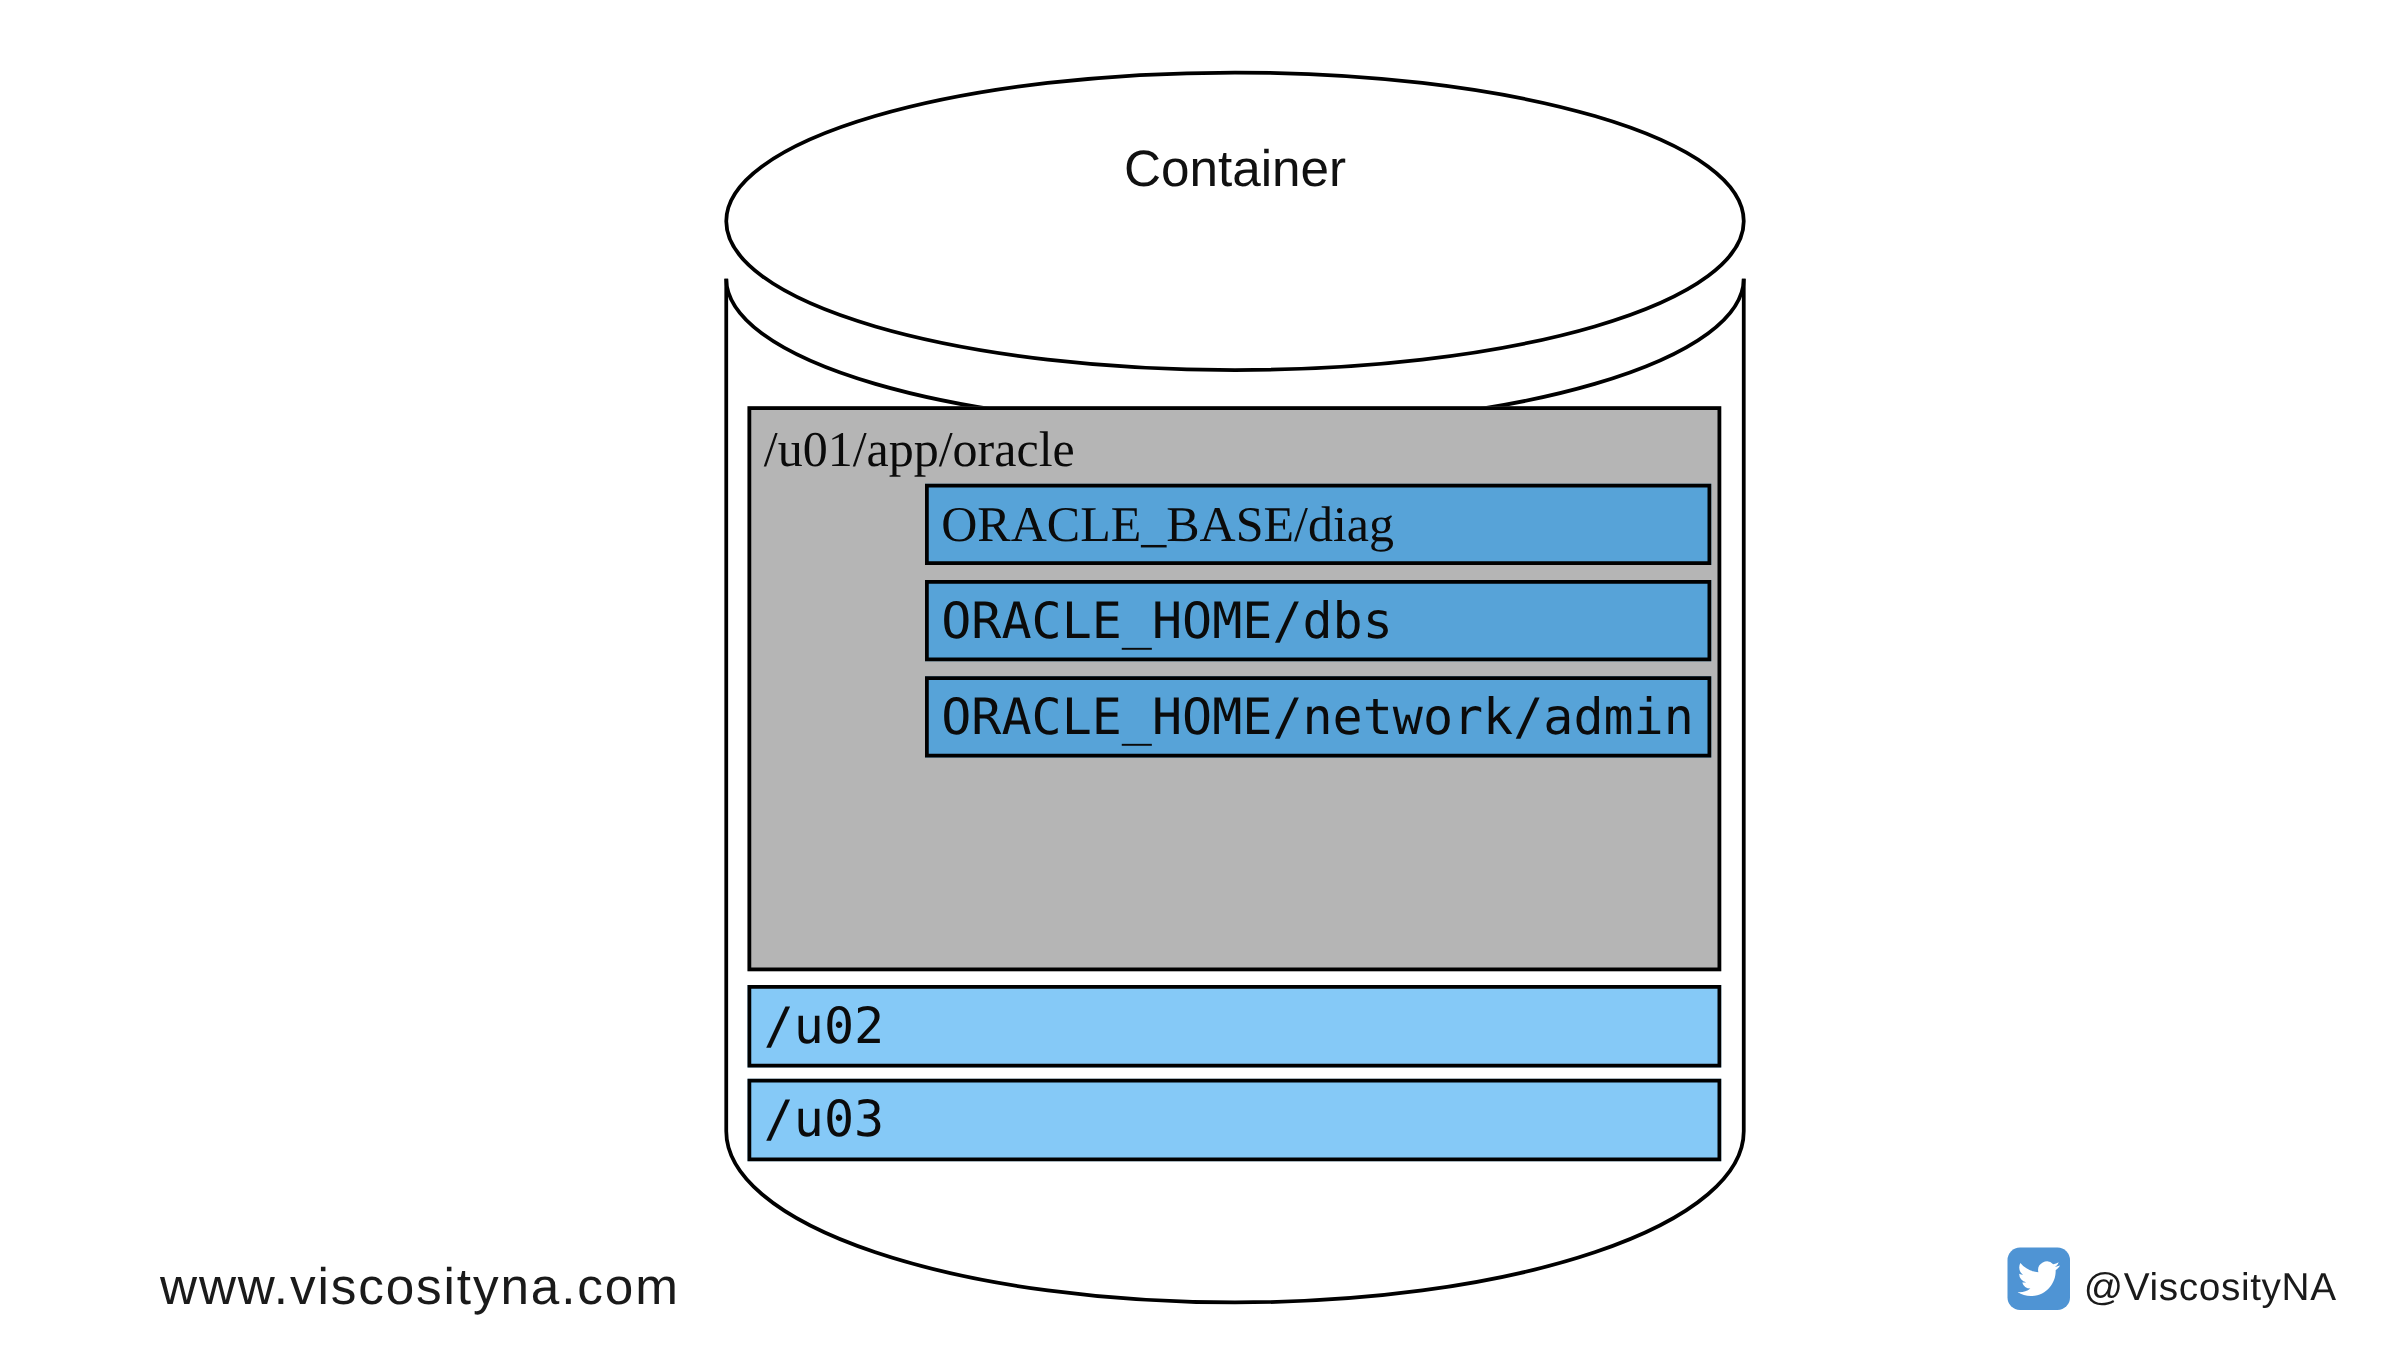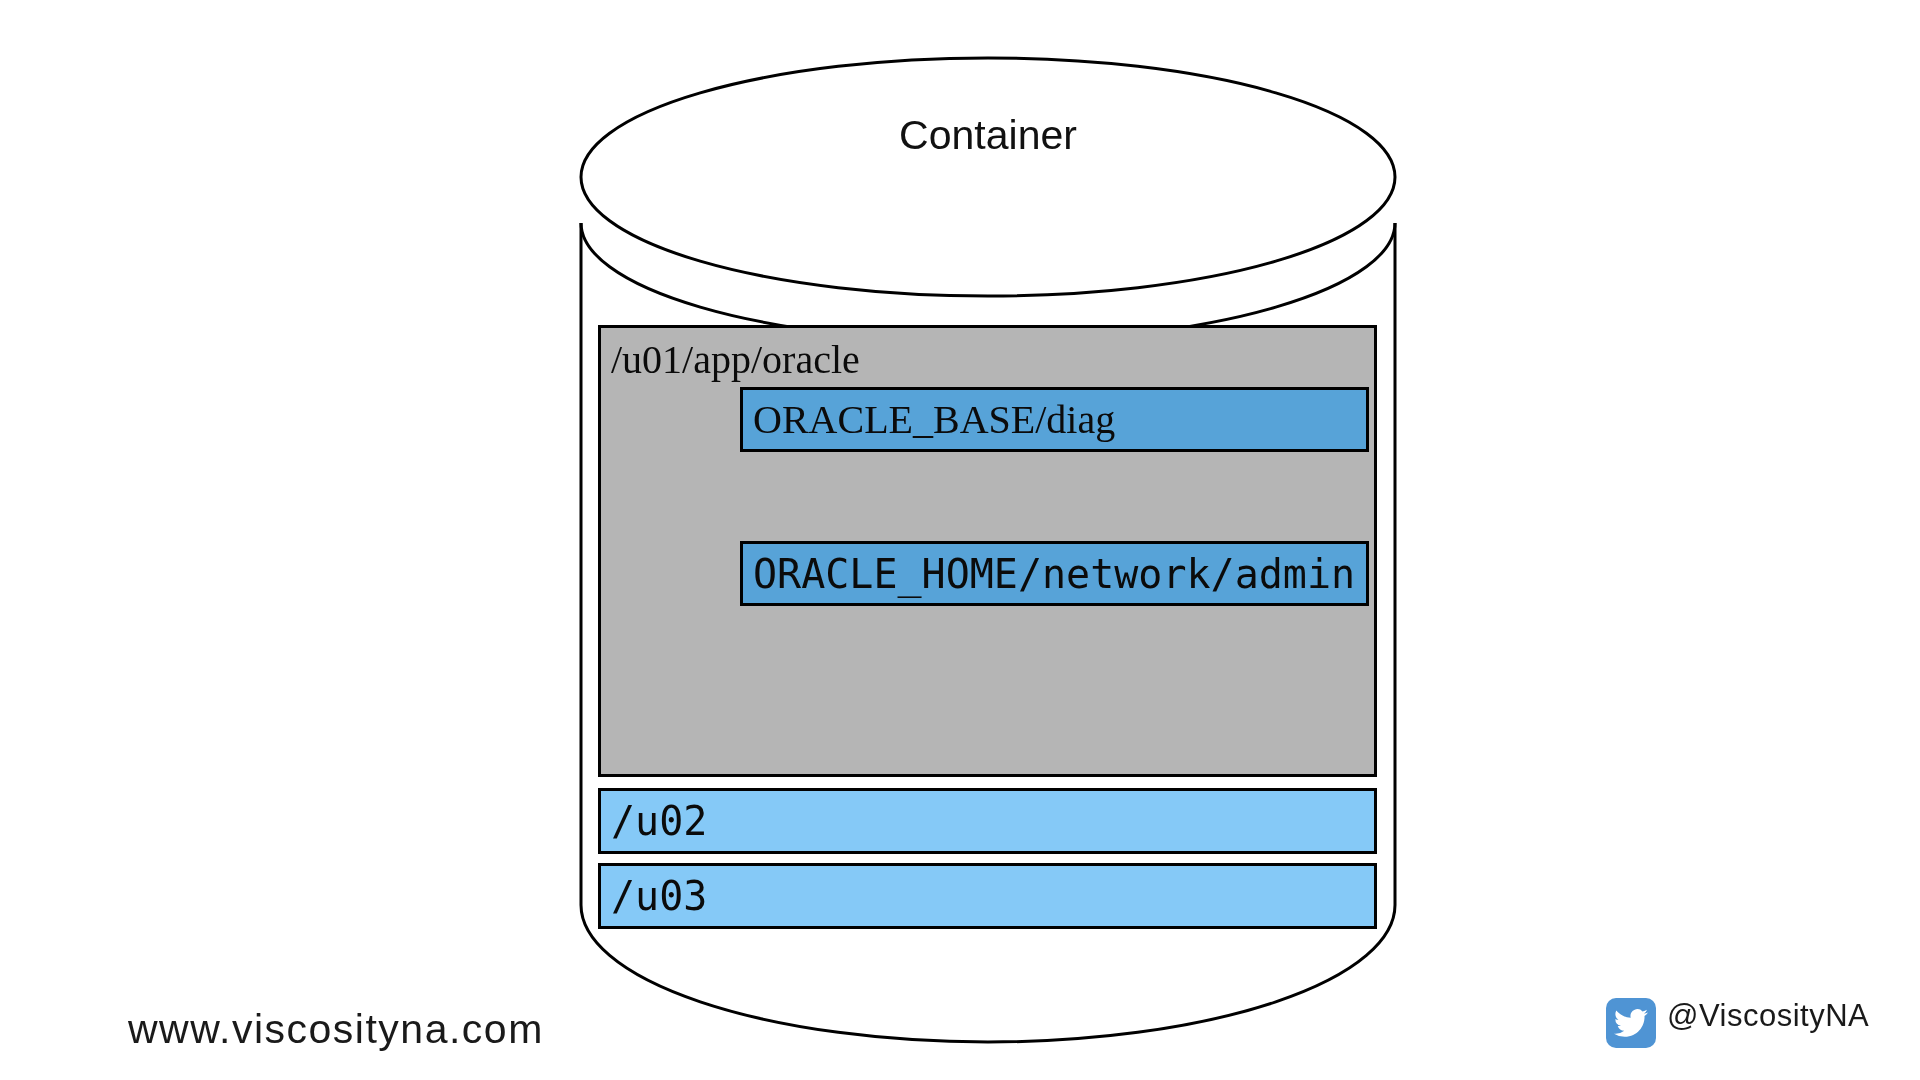--- a/index.html
+++ b/index.html
@@ -62,21 +62,21 @@
 
   .site{
     position:absolute;left:100px;top:1006px;
     font-size:41px;
     letter-spacing:1.5px;
     color:#1a1a1a;
   }
 
   .tw{
     position:absolute;left:1578px;top:998px;
-    display:flex;align-items:flex-start;gap:11px;
+    display:flex;align-items:flex-end;gap:11px;
   }
   .tw-icon{
     width:50px;height:50px;
     background:#4f94d4;
     border-radius:10px;
     display:flex;align-items:center;justify-content:center;
   }
   .tw-icon svg{width:34px;height:34px;display:block;}
   .tw-handle{
     font-size:31px;
@@ -100,20 +100,23 @@
 
   <div class="container-label">Container</div>
 
   <div class="u01-box">
     <div class="u01-label mono">/u01/app/oracle</div>
   </div>
 
   <div class="subdir sub1 mono">
     <span>ORACLE_BASE/diag</span>
   </div>
+  <div class="subdir sub2 mono">
+    <span>ORACLE_HOME/dbs</span>
+  </div>
   <div class="subdir sub3 mono">
     <span>ORACLE_HOME/network/admin</span>
   </div>
 
   <div class="vol vol-u02 mono">
     <span>/u02</span>
   </div>
   <div class="vol vol-u03 mono">
     <span>/u03</span>
   </div>

